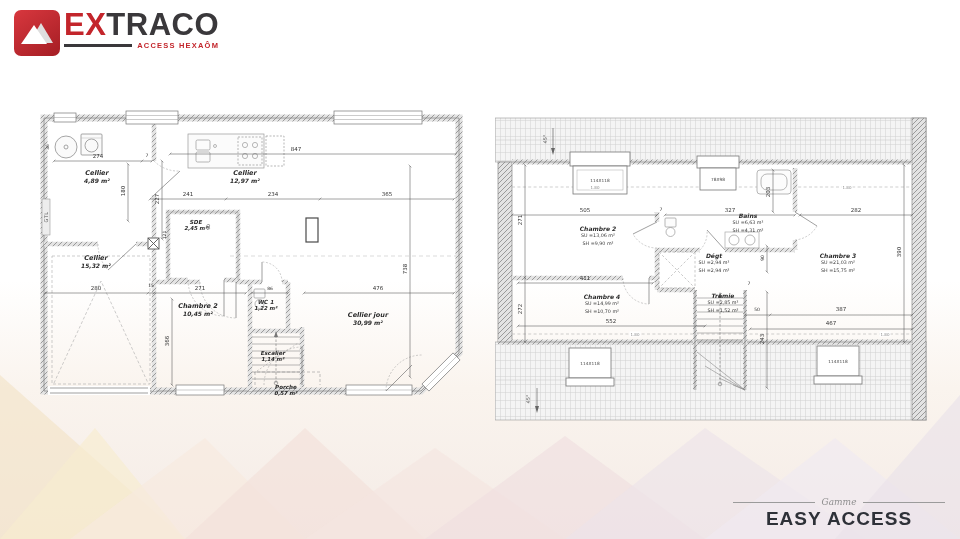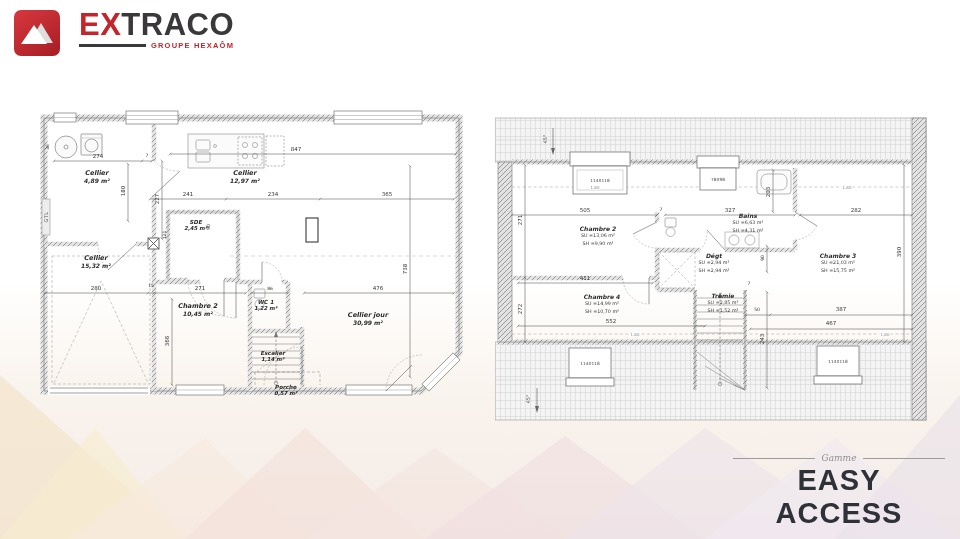--- a/index.html
+++ b/index.html
@@ -7,21 +7,21 @@
           font-family:"Liberation Sans",sans-serif;}
   
   .backdrop{position:absolute;inset:0;
     background:linear-gradient(180deg,#ffffff 0%,#ffffff 52%,#faf4ee 72%,#f4ebe6 100%);}
   .tri{position:absolute;inset:0;opacity:.65;}
   
   .logo{position:absolute;left:14px;top:10px;width:230px;}
   .logo-row{display:flex;align-items:flex-start;}
   .logo-mark{width:46px;height:46px;border-radius:7px;flex:0 0 46px;
     background:linear-gradient(145deg,#d8373e,#a51e24);position:relative;}
-  .logo-text{margin-left:19px;}
+  .logo-text{margin-left:4px;}
   .brandline{font-weight:bold;font-size:31px;line-height:30px;letter-spacing:.5px;
     font-family:"Liberation Sans",sans-serif;}
   .brand-red{color:#c3252b;} .brand-dark{color:#3a383b;}
   .group-row{display:flex;align-items:center;margin-top:1px;}
   .group-rule{flex:1;height:2.5px;background:#3a383b;margin-right:5px;}
   .group-name{font-size:7.5px;font-weight:bold;color:#c3252b;letter-spacing:1.2px;white-space:nowrap;}
   .tagline{margin-top:4px;font-size:8px;color:#8e8e8e;letter-spacing:3.1px;white-space:nowrap;}
   
   .plan{position:absolute;}
   .plan-left{left:40px;top:109px;width:428px;height:298px;}
@@ -41,21 +41,21 @@
   .tiny{font-size:4.5px;}
   .wlabel{font-size:4.3px;color:#4a4a4a;}
   .hline{font-size:4px;color:#8a8a8a;background:#fff;padding:0 1px;}
   .gtl{font-size:5px;color:#555;letter-spacing:.5px;}
   .angle{font-size:5px;color:#555;}
   
   .footer-brand{position:absolute;right:15px;bottom:9px;width:212px;text-align:center;}
   .gamme-row{display:flex;align-items:center;}
   .gamme-rule{flex:1;height:1px;background:#9b9b9b;}
   .gamme-label{font:italic 9px "DejaVu Serif",serif;color:#8f8f8f;margin:0 7px;}
-  .range-name{margin-top:1px;font-weight:bold;font-size:29px;letter-spacing:1px;color:#2e3138;
+  .range-name{margin-top:1px;font-weight:bold;font-size:19px;letter-spacing:1px;color:#2e3138;
     font-family:"Liberation Sans",sans-serif;}
 </style>
 </head>
 <body>
 
 <div class="canvas">
 
   <div class="backdrop">
     <div class="tri" style="clip-path:polygon(0px 539px,0px 375px,185px 539px);background:#f3e4c7;"></div>
     <div class="tri" style="clip-path:polygon(0px 539px,185px 539px,95px 428px);background:#f8eccf;"></div>
@@ -73,21 +73,21 @@
       <div class="logo-mark">
         <svg width="46" height="46">
           <polygon points="15,33 27,13 39,33" fill="#dedede"></polygon>
           <polygon points="7,34 20,15 33,34" fill="#ffffff"></polygon>
         </svg>
       </div>
       <div class="logo-text">
         <div class="brandline"><span class="brand-red">EX</span><span class="brand-dark">TRACO</span></div>
         <div class="group-row">
           <div class="group-rule"></div>
-          <span class="group-name">GROUPE HEXAÔM</span>
+          <span class="group-name">ACCESS HEXAÔM</span>
         </div>
       </div>
     </div>
   </header>
 
   <section class="plan plan-left">
     <svg width="428" height="298" viewBox="0 0 428 298">
       <defs>
         <pattern id="hatchA" width="5" height="5" patternUnits="userSpaceOnUse">
           <rect width="5" height="5" fill="#e3e3e3"></rect>

